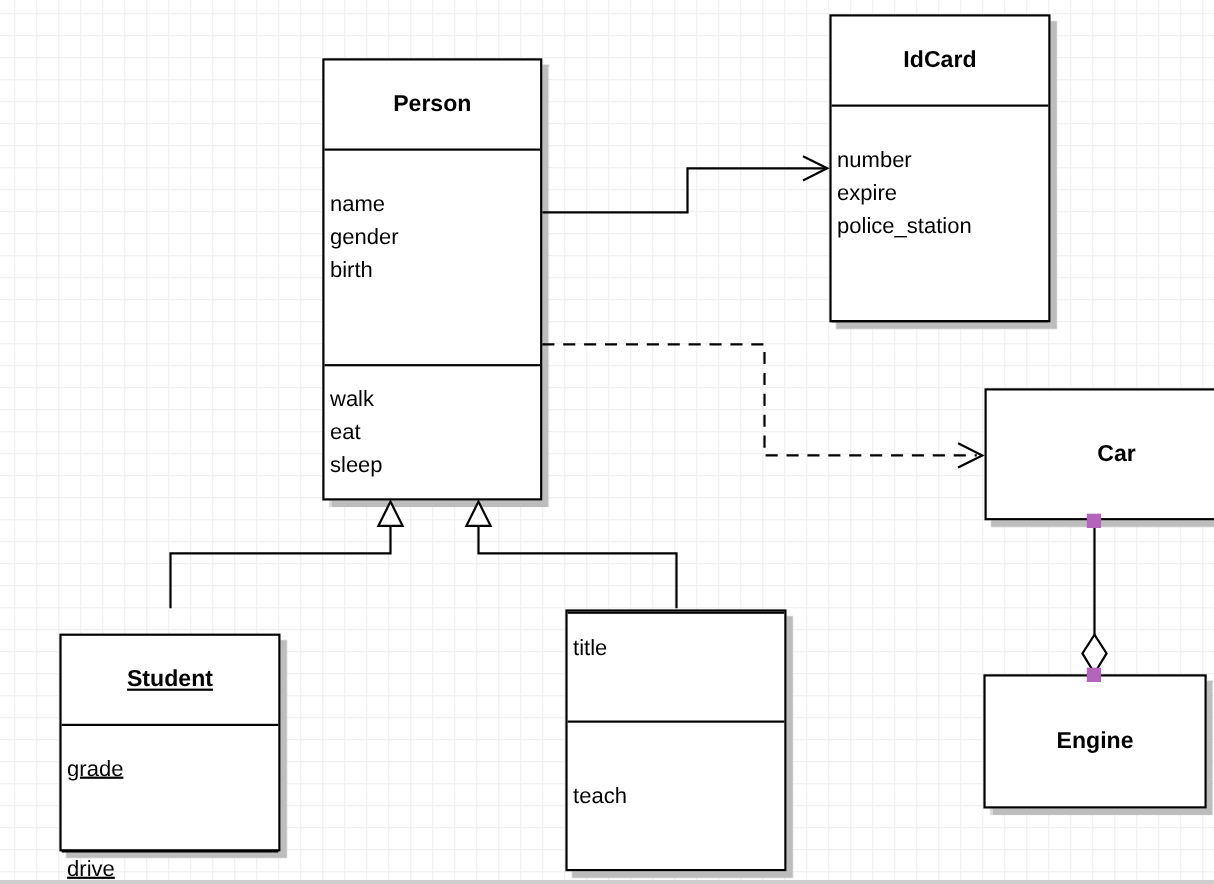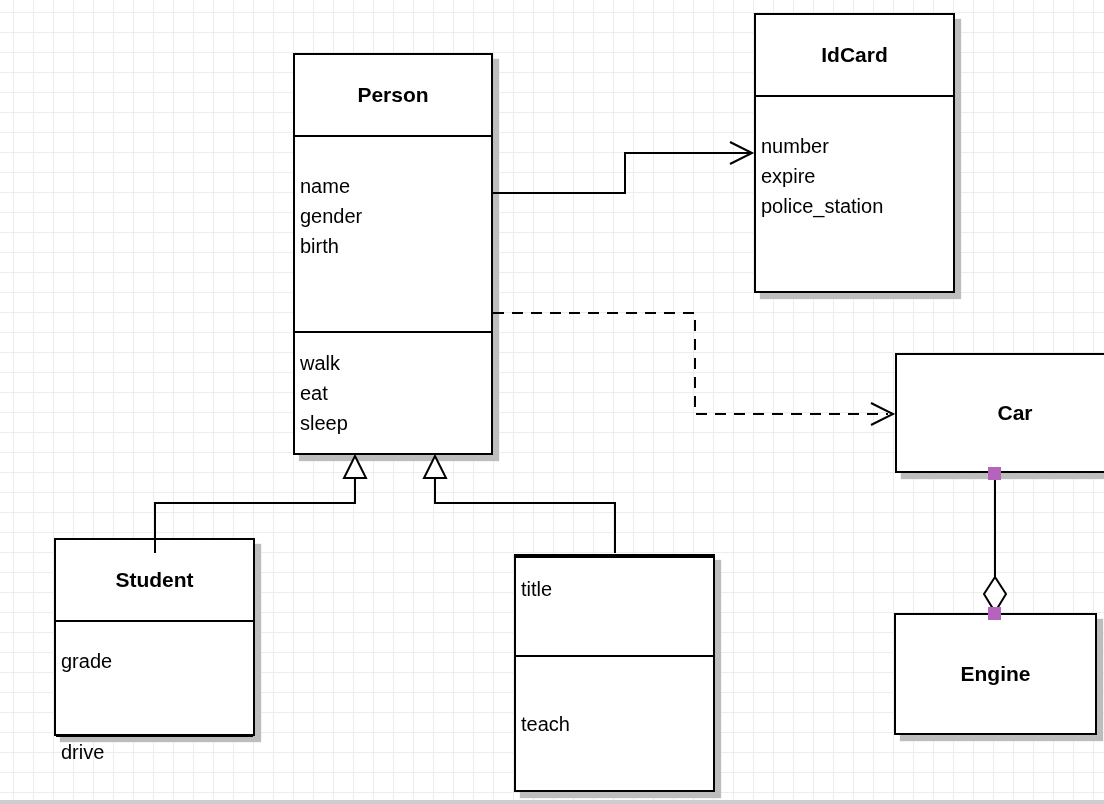--- a/index.html
+++ b/index.html
@@ -148,21 +148,21 @@
   </div>
 
   <div class="uml-class" style="left:895px; top:353px; width:240px; height:120px;">
     <div class="title" style="flex:1">Car</div>
   </div>
 
   <div class="uml-class" style="left:894px; top:613px; width:203px; height:122px;">
     <div class="title" style="flex:1">Engine</div>
   </div>
 
-  <div class="uml-class" style="left:54px; top:538px; width:201px; height:198px;">
+  <div class="uml-class" style="left:54px; top:576px; width:201px; height:198px;text-decoration:underline;">
     <div class="title" style="height:80px">Student</div>
     <div class="compartment" style="height:79px">
       <div>grade</div>
     </div>
     <div class="compartment grow">
       <div>drive</div>
     </div>
   </div>
 
   <div class="uml-class" style="left:514px; top:554px; width:201px; height:238px;">

